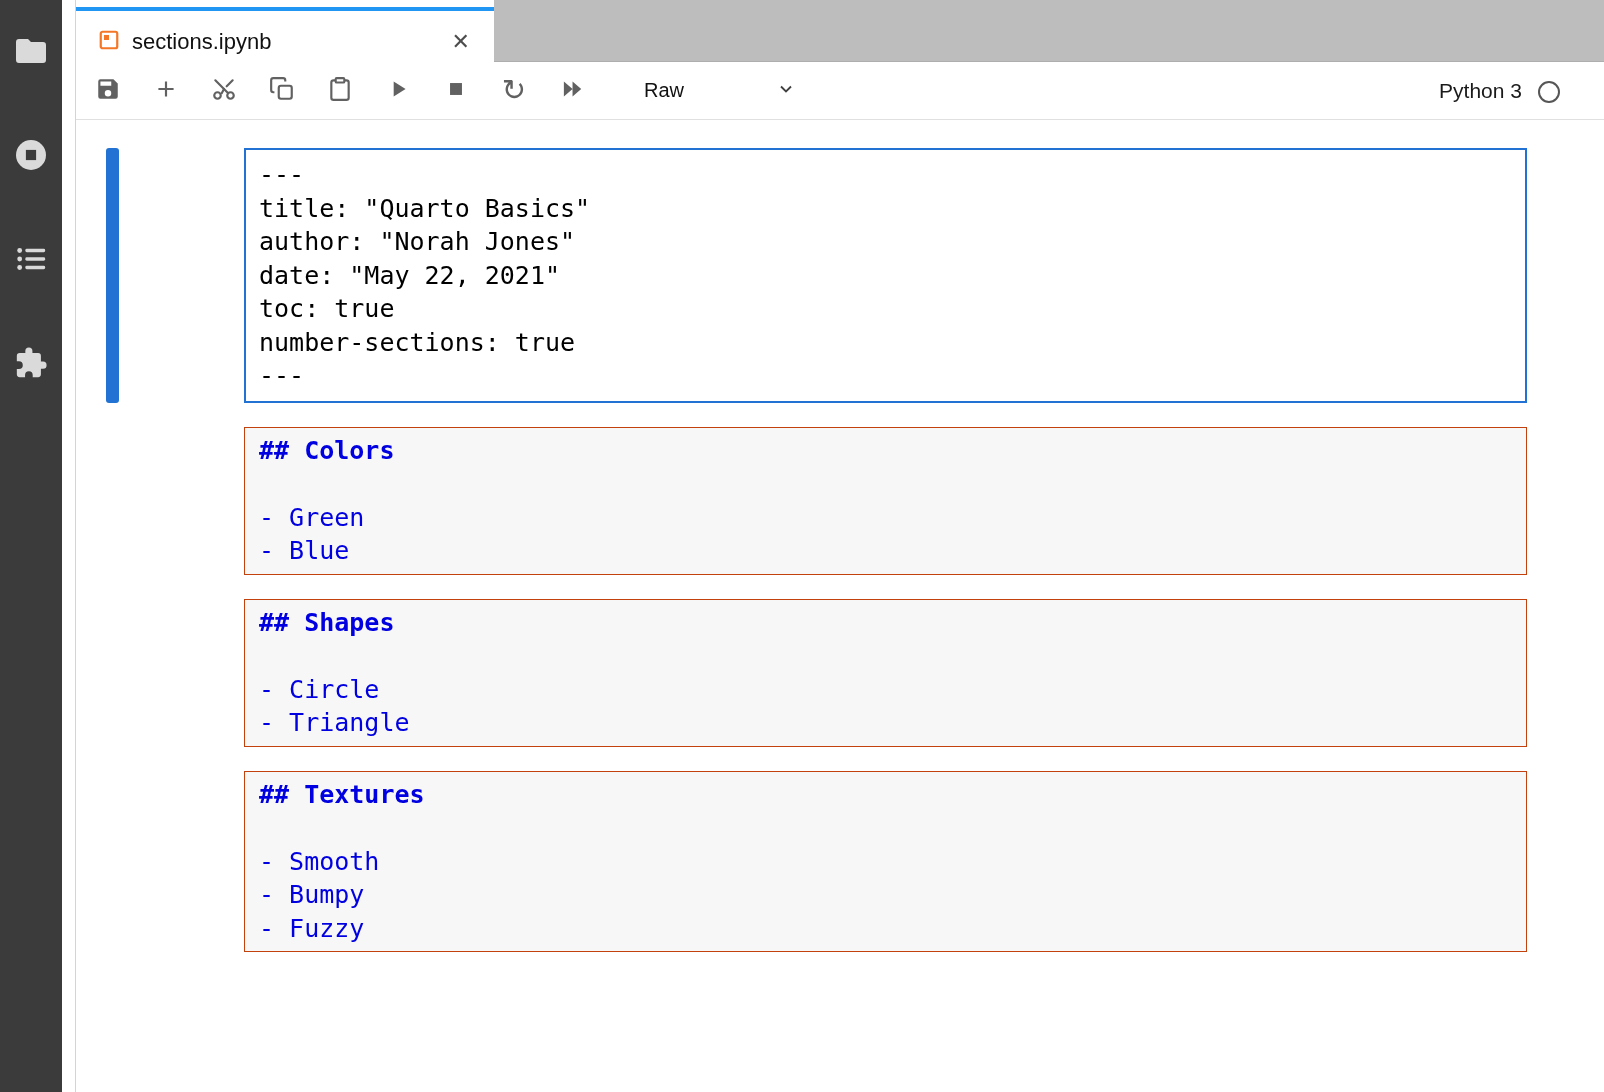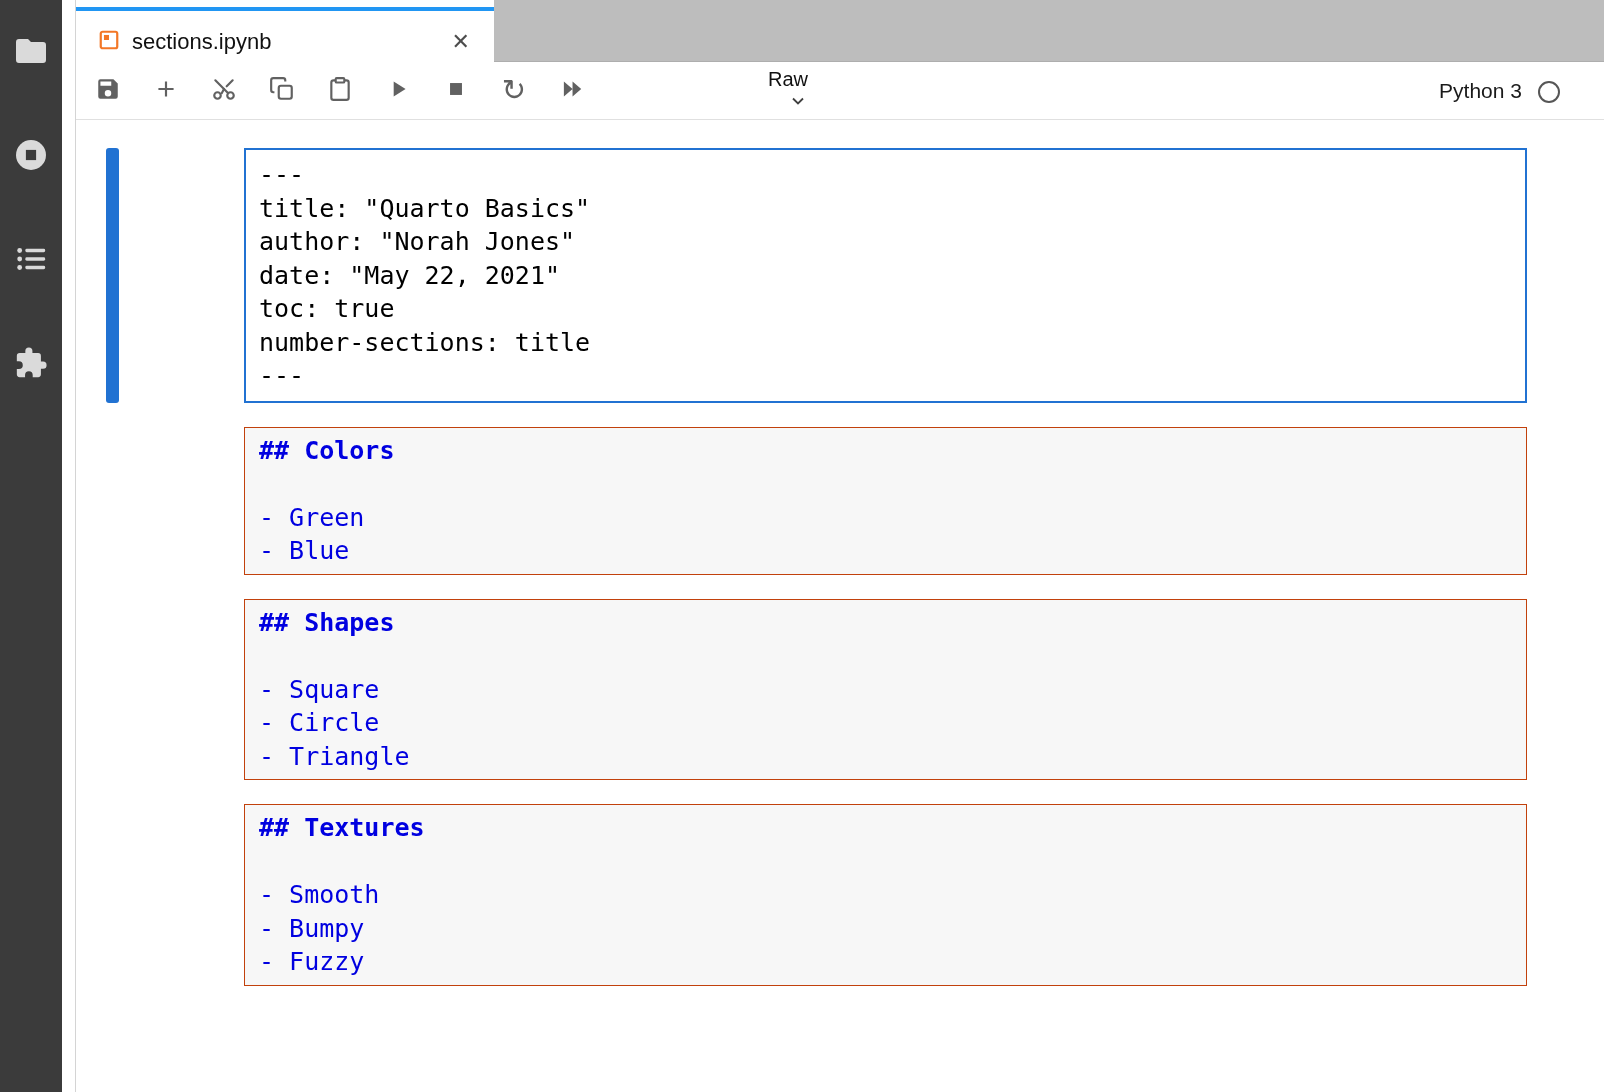--- a/index.html
+++ b/index.html
@@ -34,23 +34,23 @@
   .tabbar-filler { flex:1; background:#bdbdbd; border-bottom:1px solid #aeaeae; }
 
   
   .toolbar { height:58px; flex-shrink:0; background:#fff; border-bottom:1px solid #e0e0e0;
              display:flex; align-items:center; padding-left:14px; }
   .tool-btn { width:36px; height:36px; margin-right:22px; background:none; border:none;
               display:flex; align-items:center; justify-content:center; cursor:pointer;
               color:#616161; }
   .glyph-icon { font-size:29px; color:#616161; line-height:1;
                 font-family:"DejaVu Sans", sans-serif; }
-  .celltype-dd { margin-left:44px; width:152px; display:flex; align-items:flex-end;
+  .celltype-dd { margin-left:32px; width:152px; display:flex; align-items:flex-start;
                  justify-content:space-between; background:none; border:none;
-                 cursor:pointer;flex-direction:column; }
+                 cursor:pointer; }
   .celltype-label { font-size:20px; color:#111; }
   .toolbar-right { margin-left:auto; display:flex; align-items:flex-end; gap:16px;
                    padding-right:44px; }
   .kernel-name { font-size:21px; color:#1a1a1a; cursor:pointer; }
   .kernel-circle { width:22px; height:22px; border:2px solid #565656;
                    border-radius:50%; background:#fff; }
 
   
   .content { flex:1; background:#fff; overflow:hidden; padding-top:28px; }
   .cellrow { position:relative; margin:0 77px 24px 168px; }
@@ -194,39 +194,38 @@
     <div class="content">
 
       <div class="cellrow">
         <div class="collapser"></div>
         <div class="cell cell-selected">
           <div class="codeline">---</div>
           <div class="codeline">title: "Quarto Basics"</div>
           <div class="codeline">author: "Norah Jones"</div>
           <div class="codeline">date: "May 22, 2021"</div>
           <div class="codeline">toc: true</div>
-          <div class="codeline">number-sections: title</div>
+          <div class="codeline">number-sections: true</div>
           <div class="codeline">---</div>
         </div>
       </div>
 
       <div class="cellrow">
         <div class="cell cell-raw">
           <div class="codeline heading">## Colors</div>
           <div class="spacer"></div>
           <div class="codeline">- Green</div>
           <div class="codeline">- Blue</div>
         </div>
       </div>
 
       <div class="cellrow">
         <div class="cell cell-raw">
           <div class="codeline heading">## Shapes</div>
           <div class="spacer"></div>
-          <div class="codeline">- Square</div>
           <div class="codeline">- Circle</div>
           <div class="codeline">- Triangle</div>
         </div>
       </div>
 
       <div class="cellrow">
         <div class="cell cell-raw">
           <div class="codeline heading">## Textures</div>
           <div class="spacer"></div>
           <div class="codeline">- Smooth</div>

